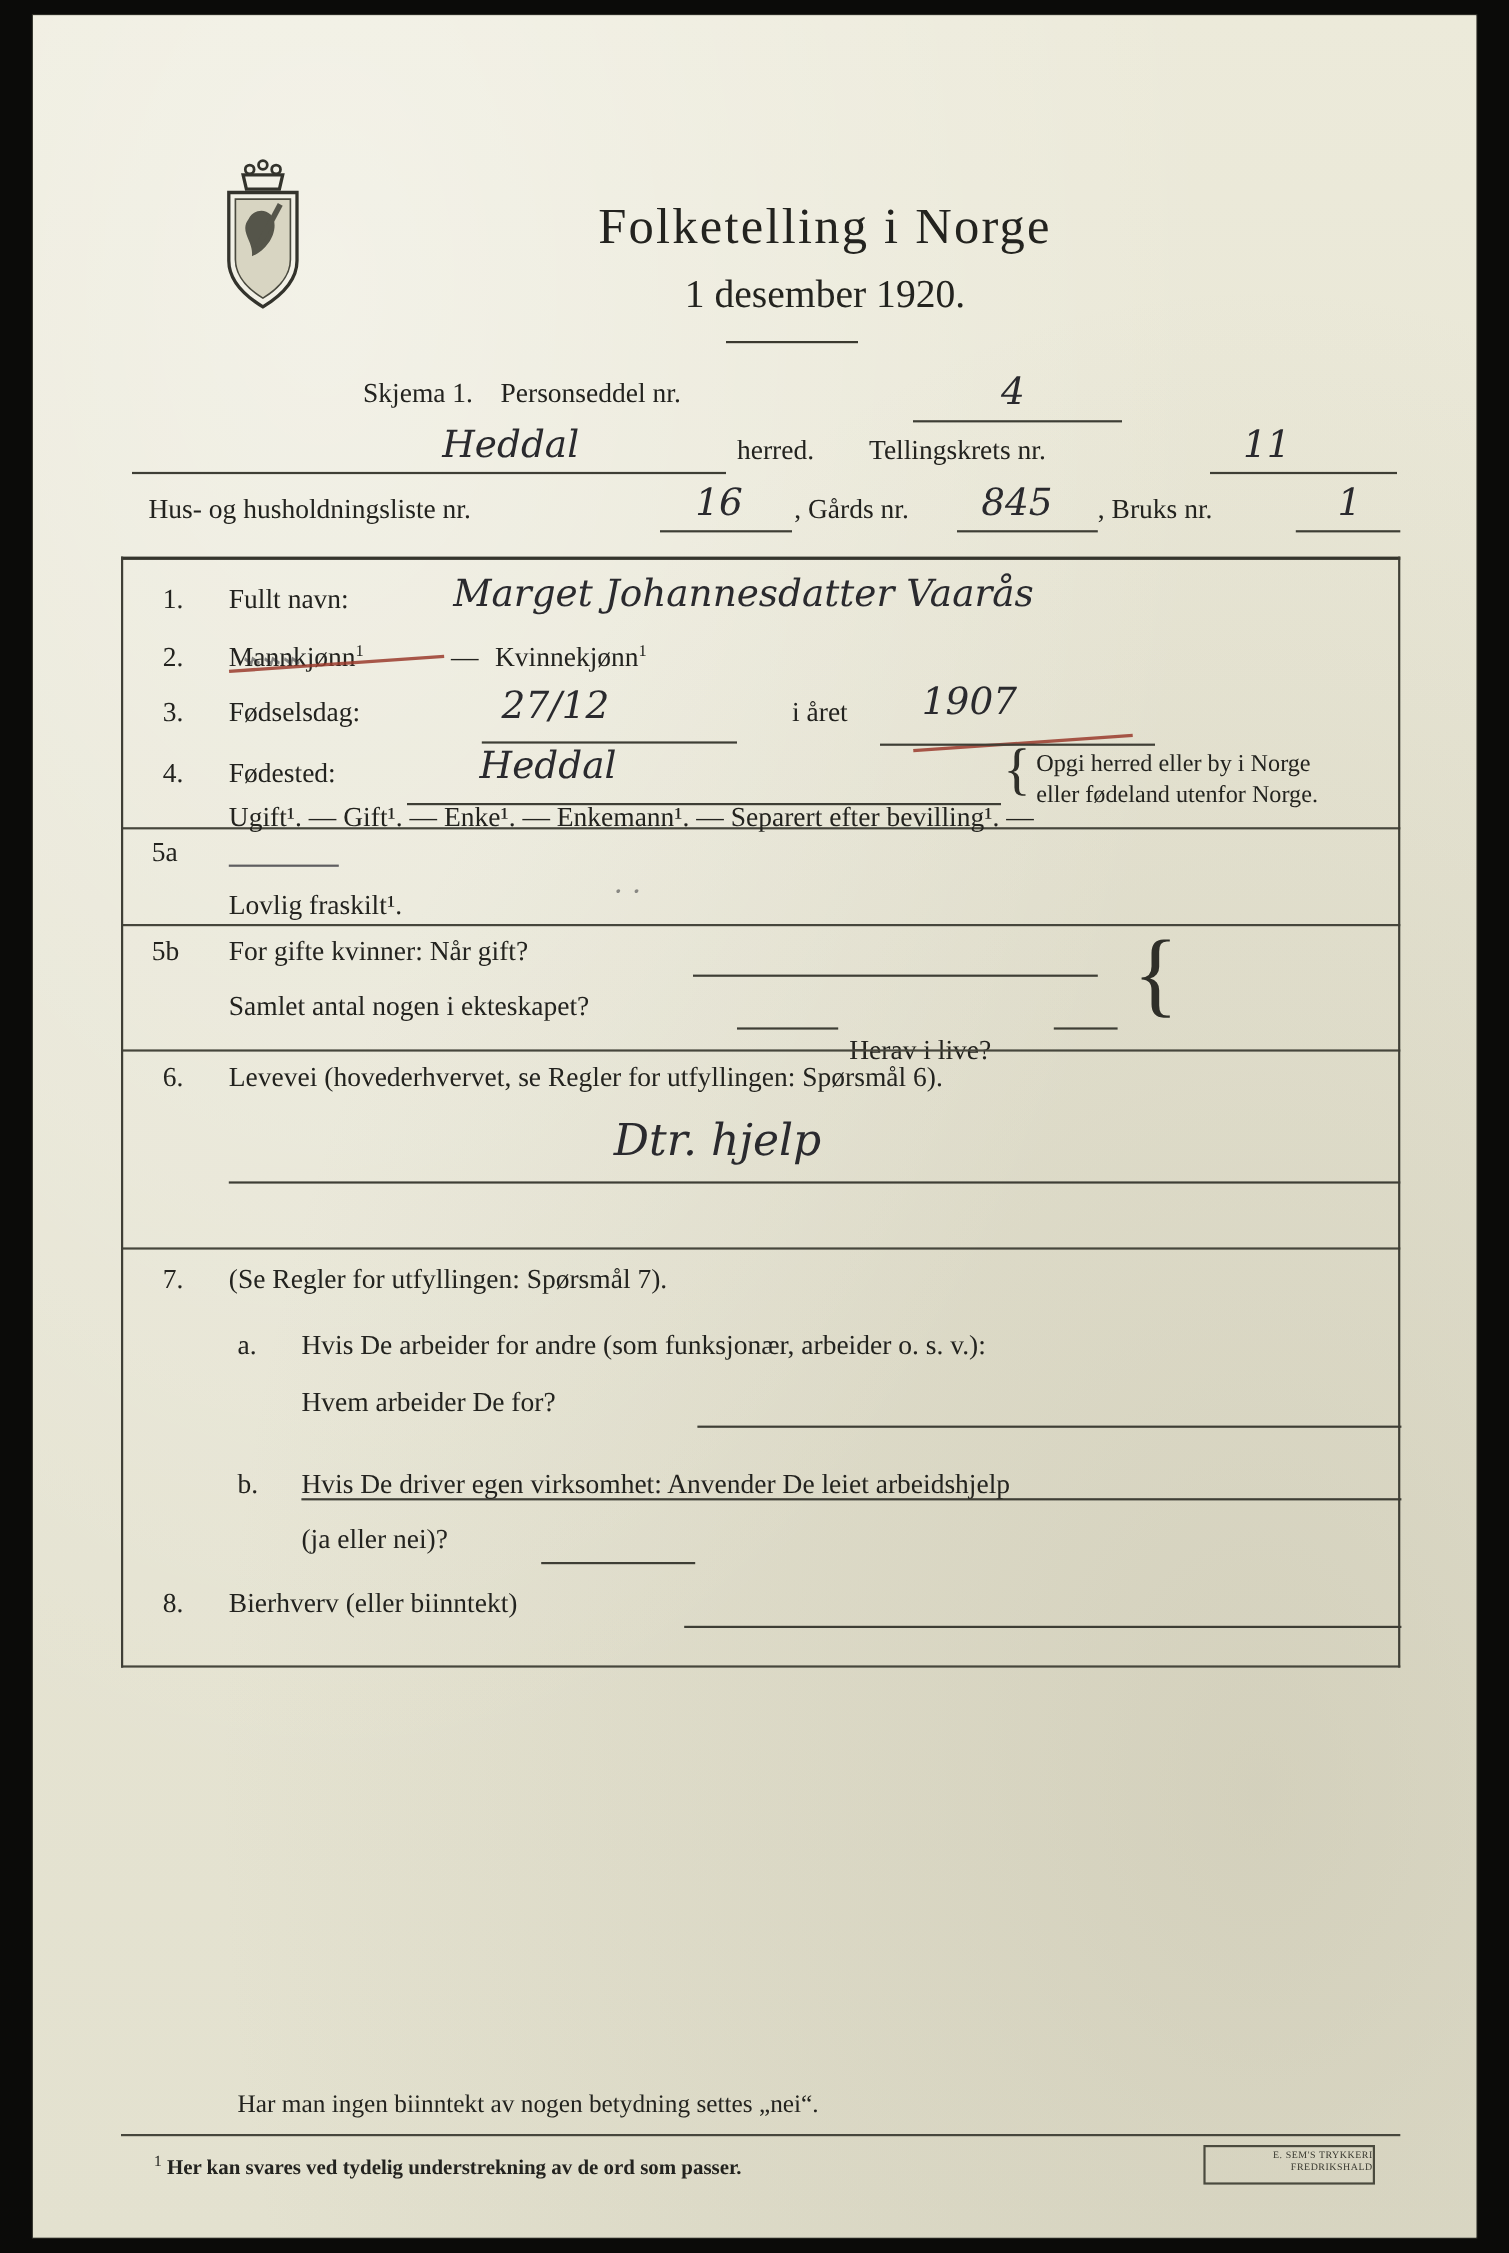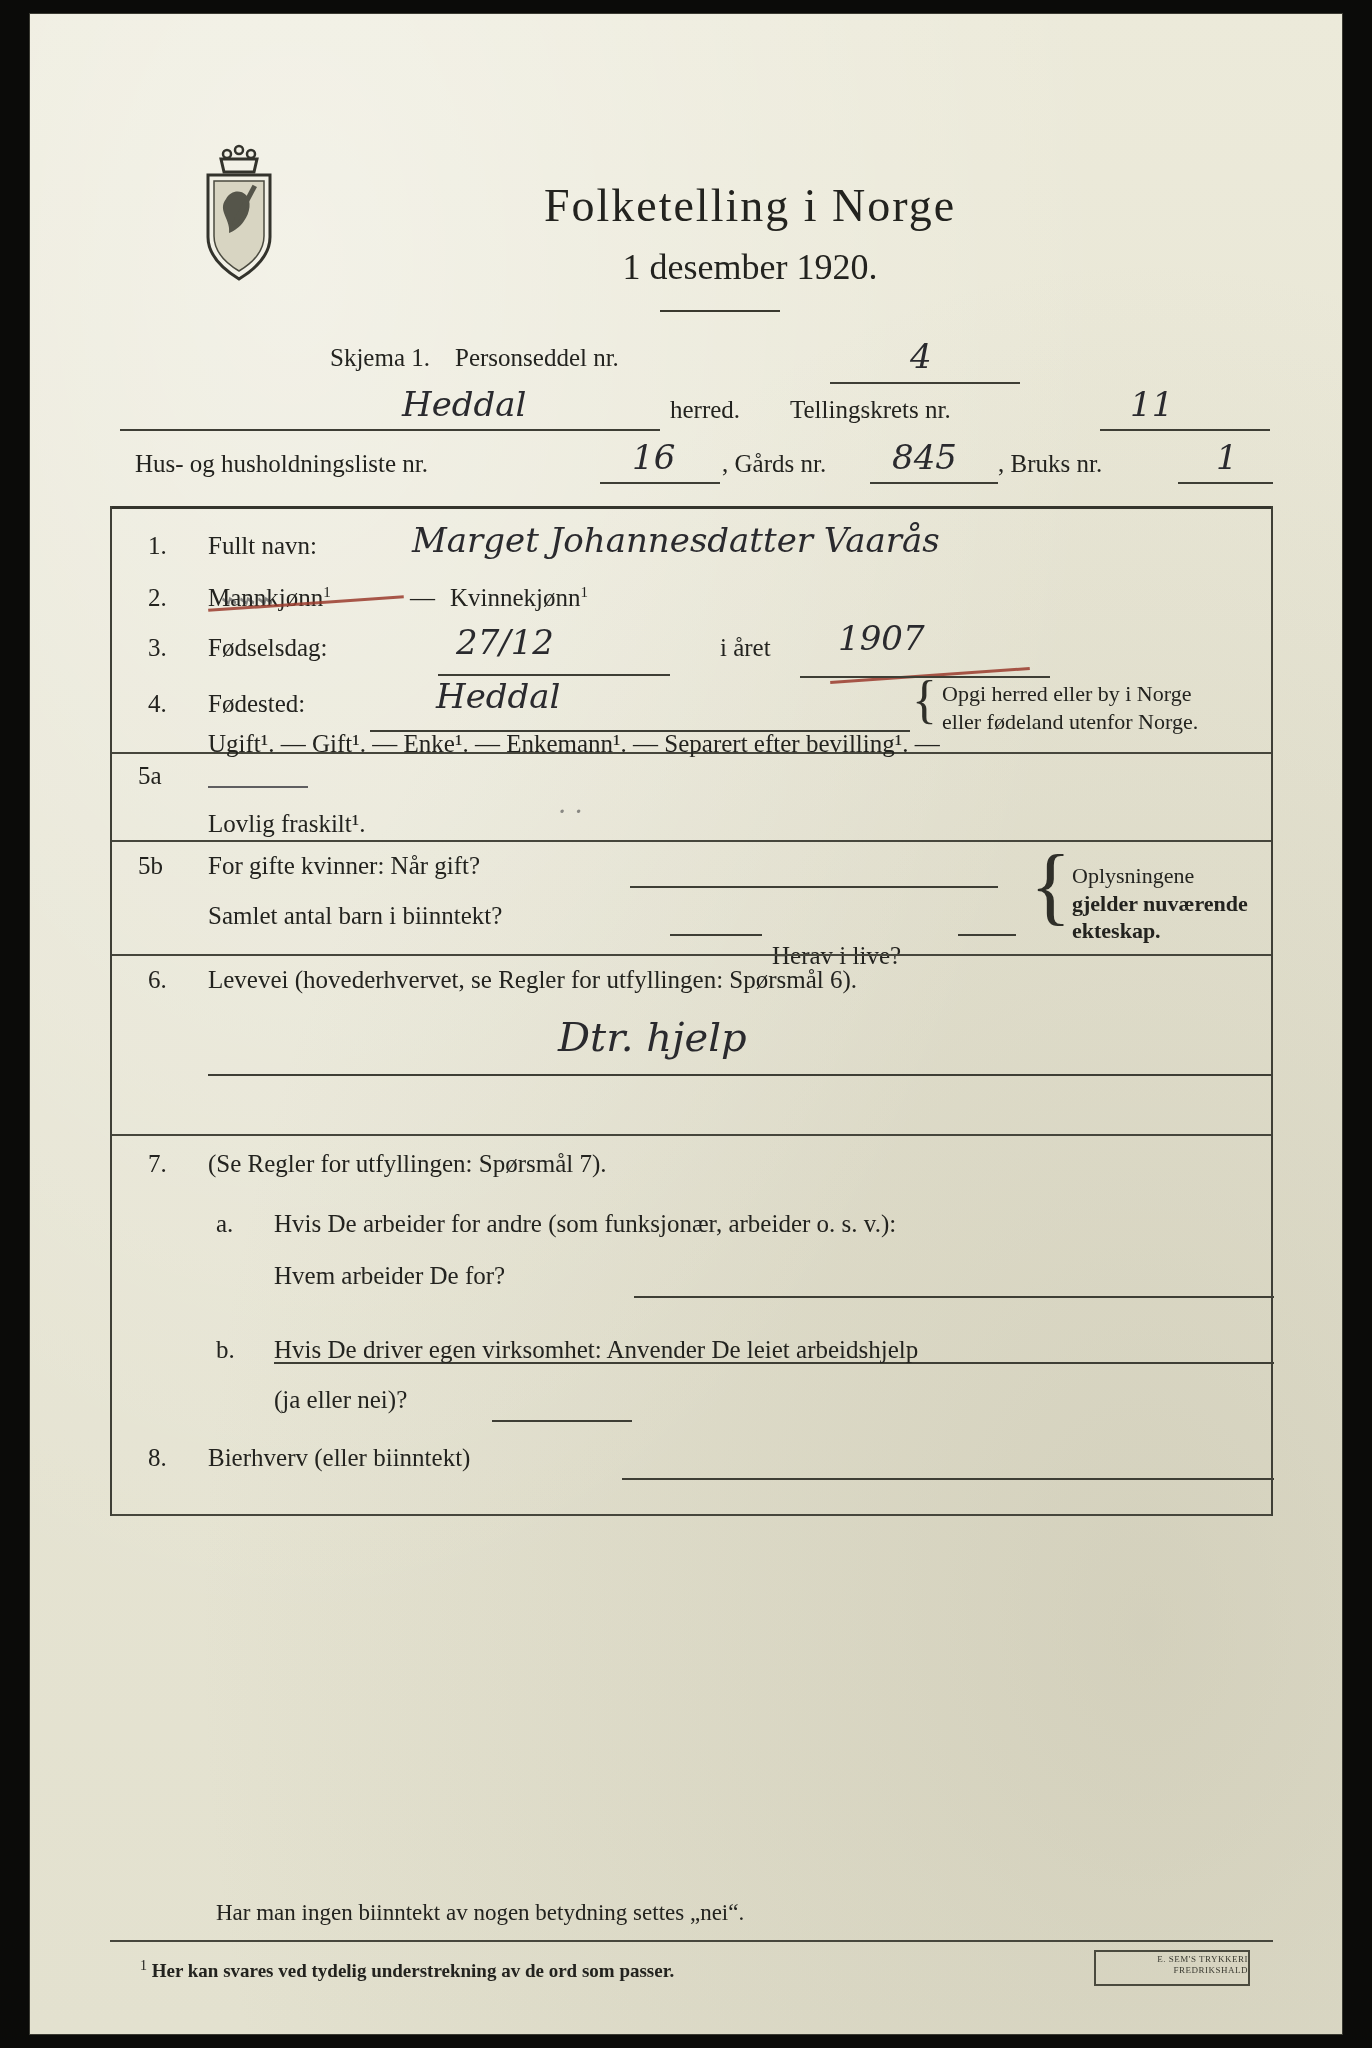--- a/index.html
+++ b/index.html
@@ -281,30 +281,25 @@
       <div class="q" style="left:178px; top:716px; white-space:nowrap;">Ugift¹. — Gift¹. — Enke¹. — Enkemann¹. — Separert efter bevilling¹. —</div>
       <div class="q" style="left:178px; top:796px;">Lovlig fraskilt¹.</div>
       <div class="strike-ink" style="left:178px; top:772px; width:100px;"></div>
       <div class="hw sm" style="left:528px; top:782px; opacity:.5;">· ·</div>
 
       <div class="hr-thin" style="left:80px; top:826px; width:1163px;"></div>
 
       <div class="qnum" style="left:108px; top:838px;">5b</div>
       <div class="q" style="left:178px; top:838px;">For gifte kvinner:  Når gift?</div>
       <div class="dotline" style="left:600px; top:872px; width:368px;"></div>
-      <div class="q" style="left:178px; top:888px;">Samlet antal barn i biinntekt?</div>
+      <div class="q" style="left:178px; top:888px;">Samlet antal nogen i ekteskapet?</div>
       <div class="dotline" style="left:640px; top:920px; width:92px;"></div>
       <div class="q" style="left:742px; top:888px;margin-top:40px;">Herav i live?</div>
       <div class="dotline" style="left:928px; top:920px; width:58px;"></div>
       <div class="brace" style="left:1000px; top:838px; font-size:86px; line-height:.78;">{</div>
-      <div class="note" style="left:1042px; top:848px; width:230px;">
-        <div>Oplysningene</div>
-        <div><span style="font-weight:bold;">gjelder nuværende</span></div>
-        <div style="font-weight:bold;">ekteskap.</div>
-      </div>
 
       <div class="hr-thin" style="left:80px; top:940px; width:1163px;"></div>
 
       <div class="qnum" style="left:118px; top:952px;">6.</div>
       <div class="q" style="left:178px; top:952px;">Levevei (hovederhvervet, se Regler for utfyllingen:  Spørsmål 6).</div>
       <div class="hw big" style="left:528px; top:1000px; font-size:40px;">Dtr. hjelp</div>
       <div class="dotline" style="left:178px; top:1060px; width:1065px;"></div>
       <div class="hr-thin" style="left:80px; top:1120px; width:1163px;"></div>
 
       <div class="qnum" style="left:118px; top:1136px;">7.</div>

